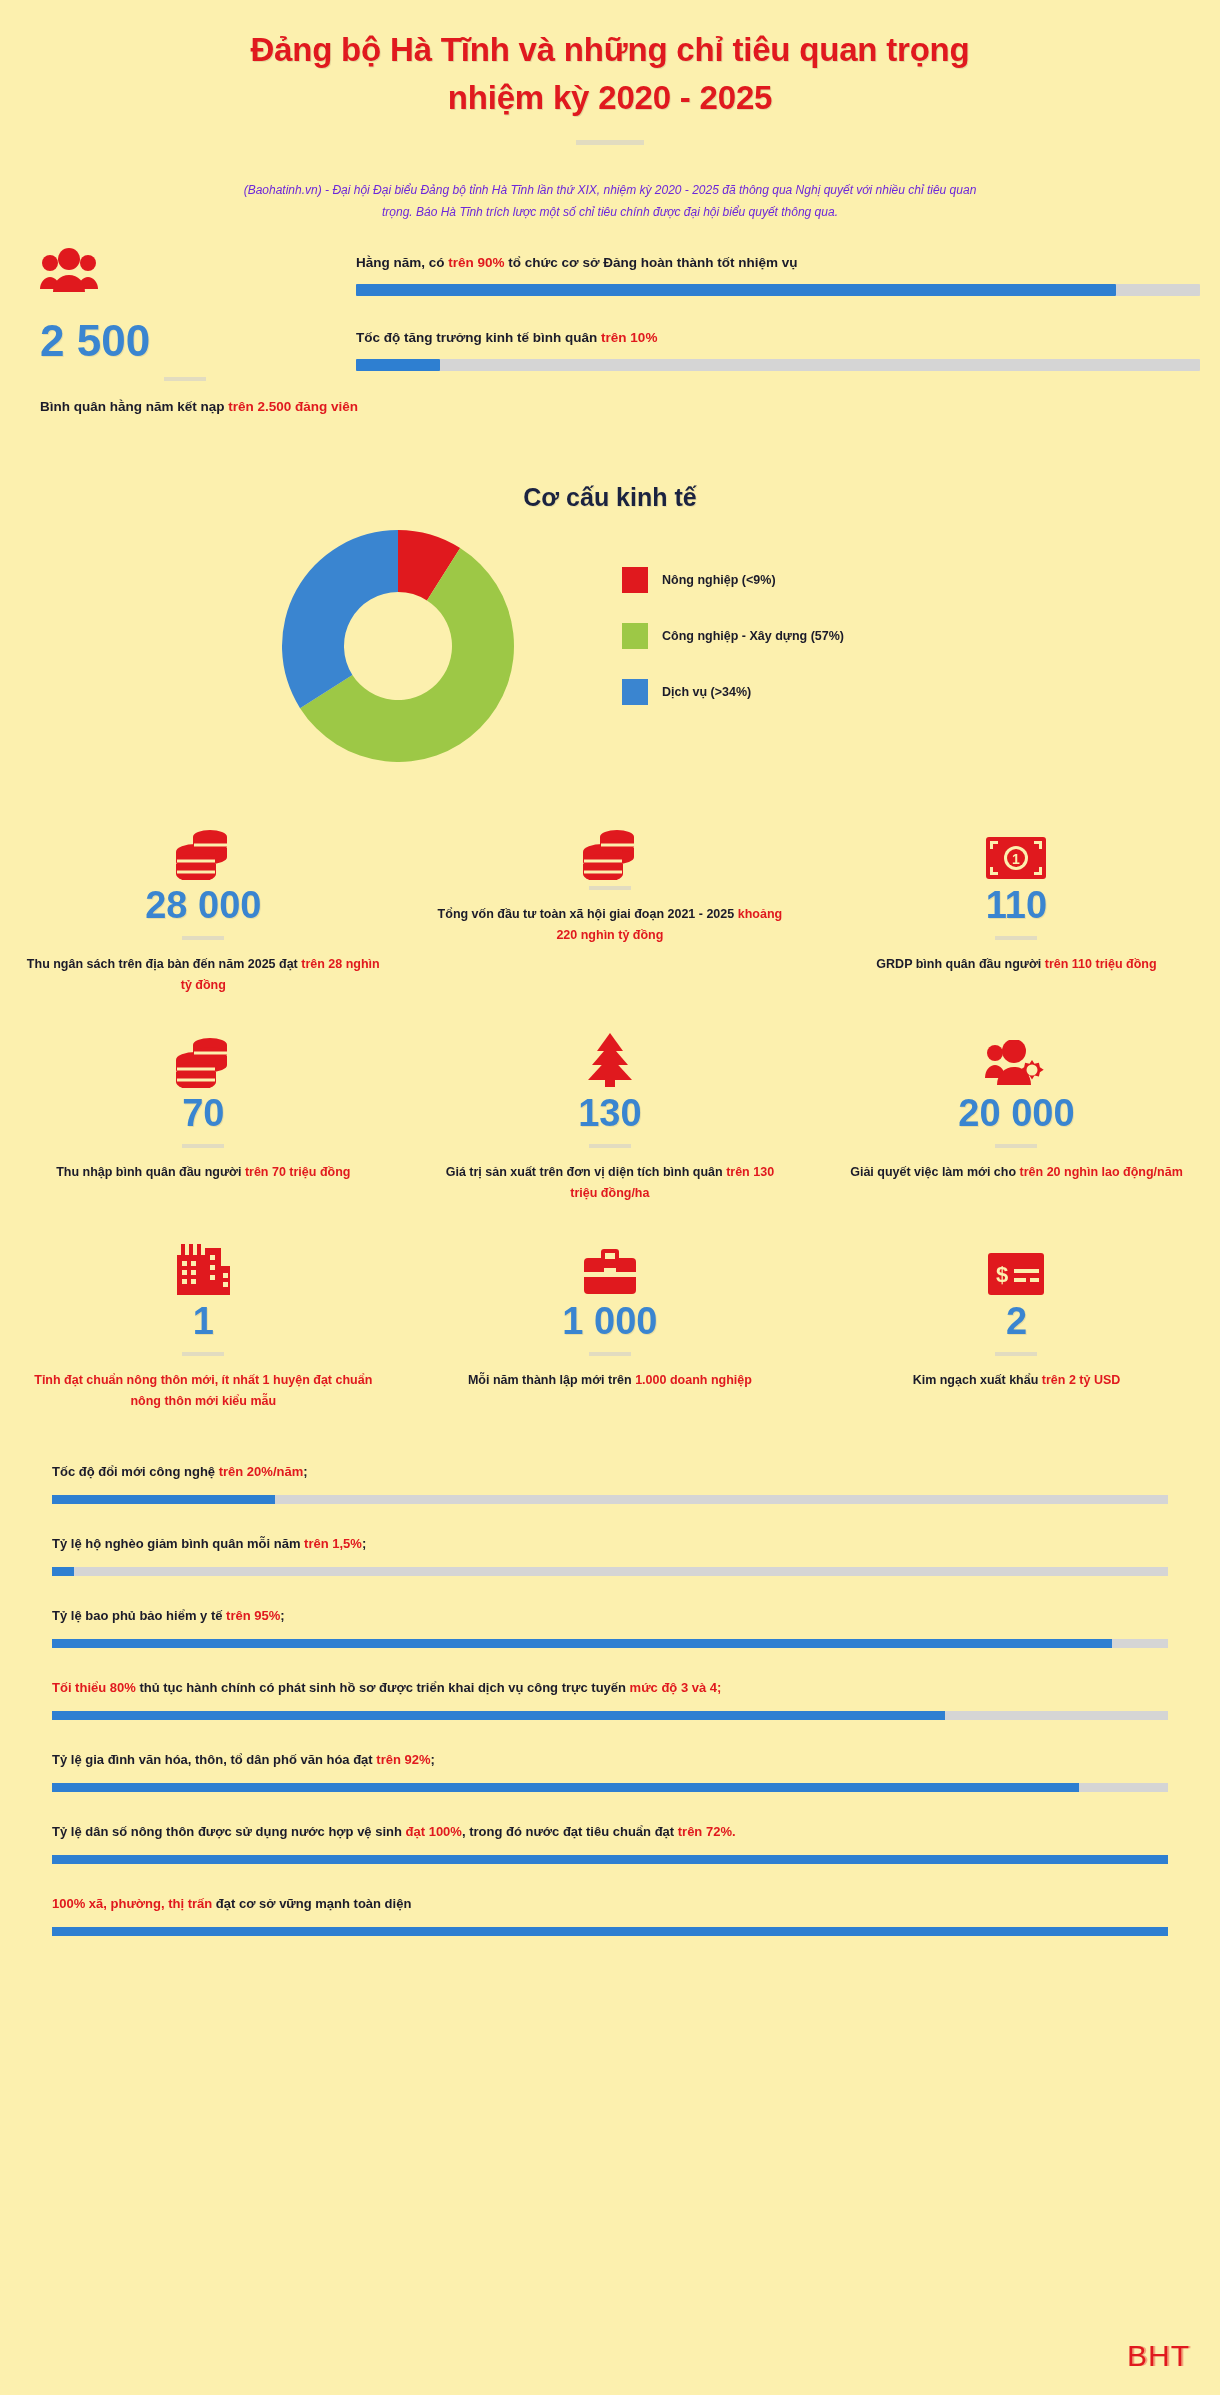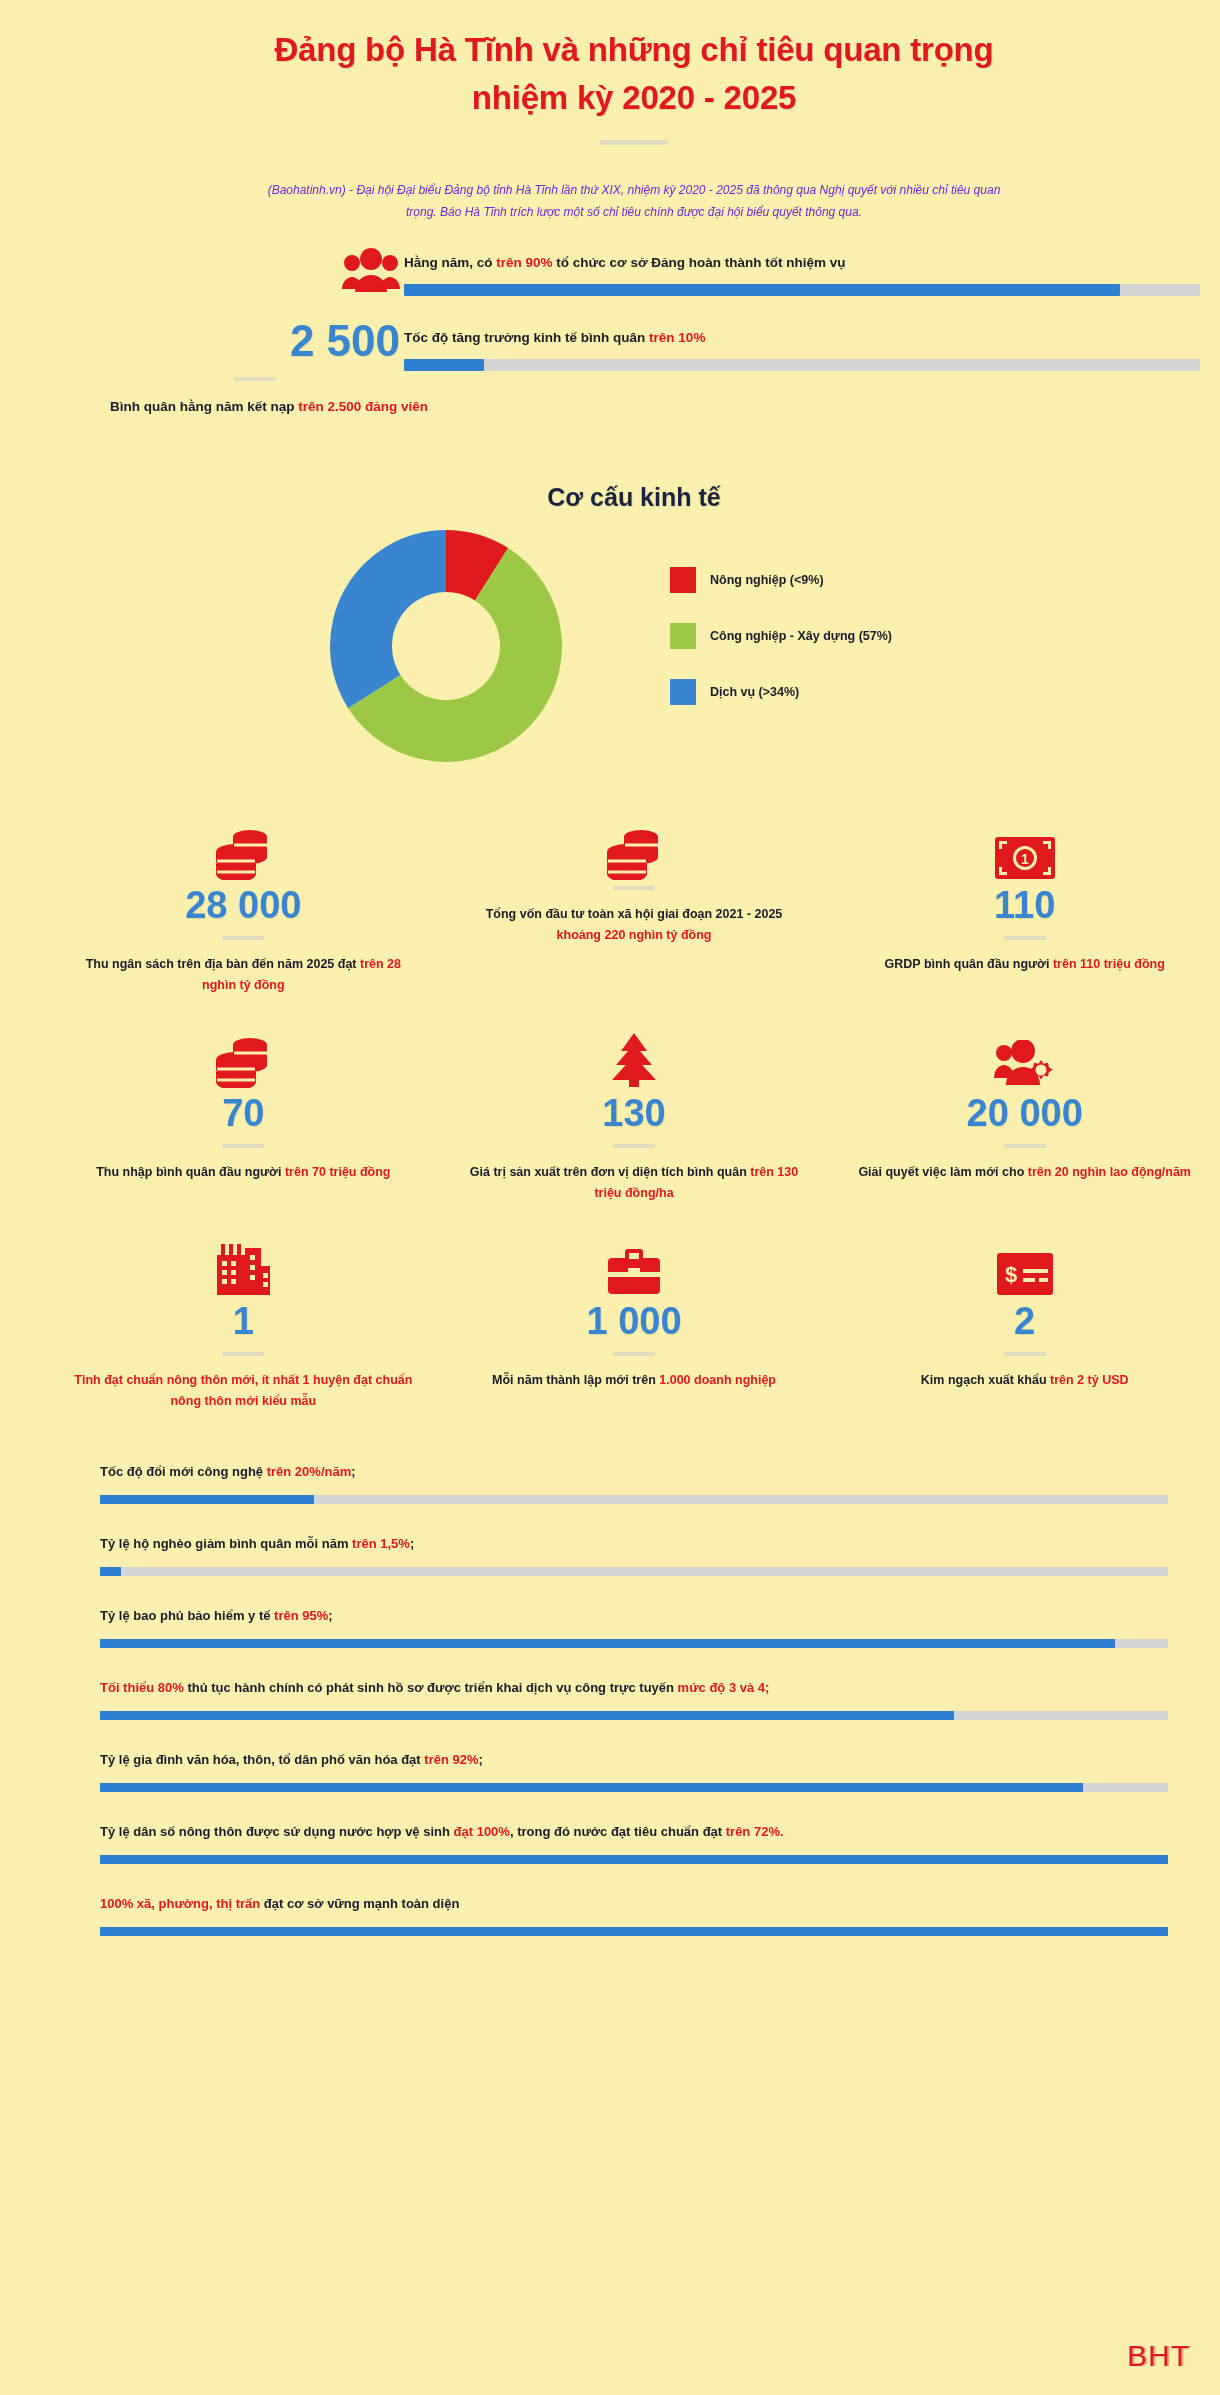--- a/index.html
+++ b/index.html
@@ -6,21 +6,20 @@
   html, body {
     background: #fdf1b0;
     font-family: "Liberation Sans", sans-serif;
   }
   .page {
     position: relative;
     width: 1220px;
     height: 2395px;
     background: #fcf0ae;
     overflow: hidden;
-    padding-left: 48px;
   }
 
   
   .header { padding-top: 26px; text-align: center; }
   .title {
     color: #e0191e;
     font-weight: bold;
     font-size: 33px;
     line-height: 48px;
     letter-spacing: -0.2px;
@@ -36,21 +35,21 @@
     width: 750px;
     color: #6d28d9;
     font-size: 12px;
     font-style: italic;
     line-height: 22px;
   }
 
   
   .sec1 { position: relative; height: 210px; margin-top: 24px; }
   .members {
-    position: absolute; left: 40px; top: 0; width: 290px; text-align: right; margin-left: 22px;
+    position: absolute; left: 40px; top: 0; width: 290px; text-align: left;
   }
   .members .big {
     color: #3a85d0; font-size: 44px; font-weight: bold;
     line-height: 56px; margin-top: 16px;
     text-shadow: 1px 1px 0 rgba(0,0,0,0.08);
   }
   .members .rule {
     width: 42px; height: 4px; background: #e2dcc0; margin: 8px auto 0 auto;
   }
   .members .cap {

